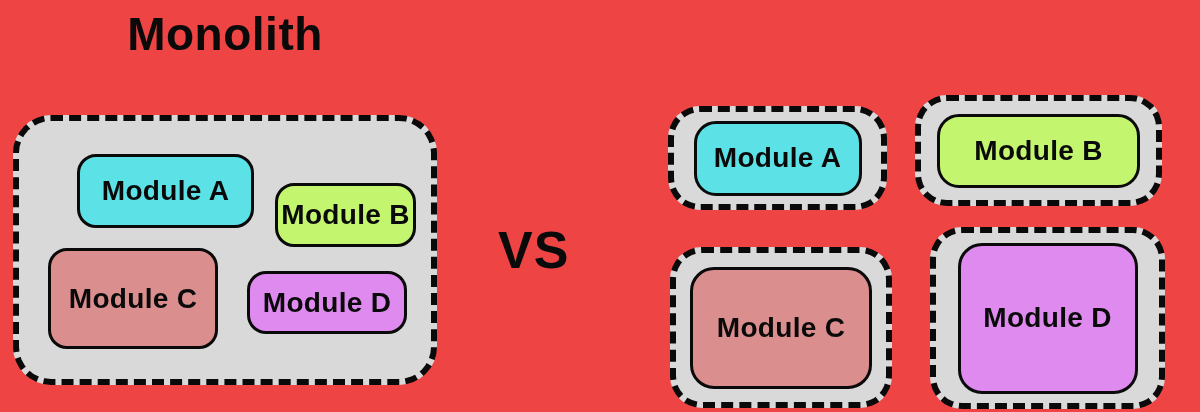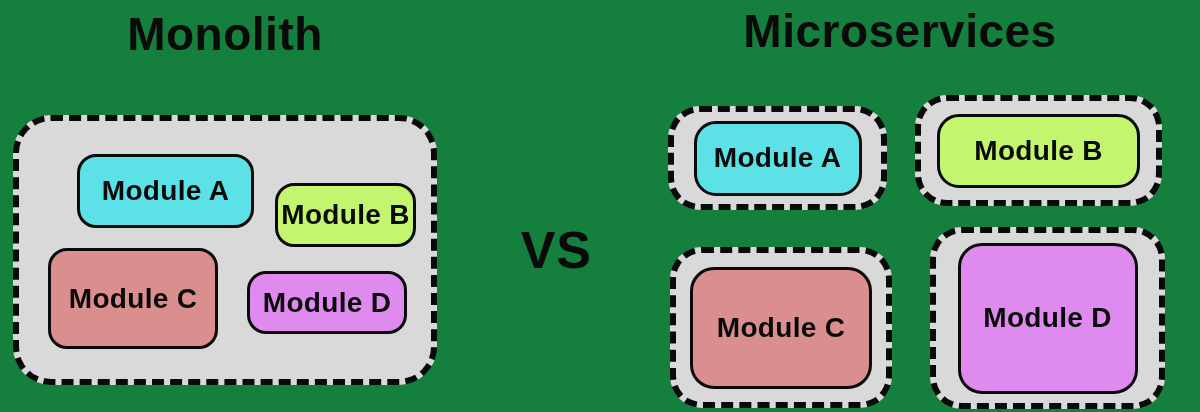--- a/index.html
+++ b/index.html
@@ -4,42 +4,42 @@
 <style>
   html, body {
     margin: 0;
     padding: 0;
     background: #ffffff;
   }
   .canvas {
     position: relative;
     width: 1200px;
     height: 412px;
-    background: #15803d;
+    background: #ef4444;
     overflow: hidden;
     font-family: "Liberation Sans", "DejaVu Sans", sans-serif;
     color: #0a0a0a;
   }
   .title {
     position: absolute;
     text-align: center;
     font-weight: 700;
     font-size: 46px;
     line-height: 1.15;
     letter-spacing: 0.5px;
     color: #0a0a0a;
   }
   .title.monolith { left: 13px; top: 8px; width: 424px; }
   .title.micro    { left: 645px; top: 5px; width: 510px; }
   .versus {
     position: absolute;
     left: 498px;
     top: 220px;
     width: 94px;
-    text-align: right;
+    text-align: left;
     font-weight: 700;
     font-size: 52px;
     letter-spacing: 1px;
     color: #0a0a0a;
   }
   .dashed-box {
     position: absolute;
     box-sizing: border-box;
     border: 6px dashed #0a0a0a;
     border-radius: 38px;
@@ -96,21 +96,20 @@
     <div class="module mono-c" style="background-color: rgb(219, 142, 142);">
       <span>Module C</span>
     </div>
     <div class="module mono-d" style="background-color: rgb(223, 138, 239);">
       <span>Module D</span>
     </div>
   </div>
 
   <div class="versus">VS</div>
 
-  <div class="title micro">Microservices</div>
 
   <div class="dashed-box service svc-a" style="background-color: rgb(217, 217, 217);">
     <div class="module" style="background-color: rgb(92, 225, 230);">
       <span>Module A</span>
     </div>
   </div>
 
   <div class="dashed-box service svc-b" style="background-color: rgb(217, 217, 217);">
     <div class="module" style="background-color: rgb(195, 245, 110);">
       <span>Module B</span>

